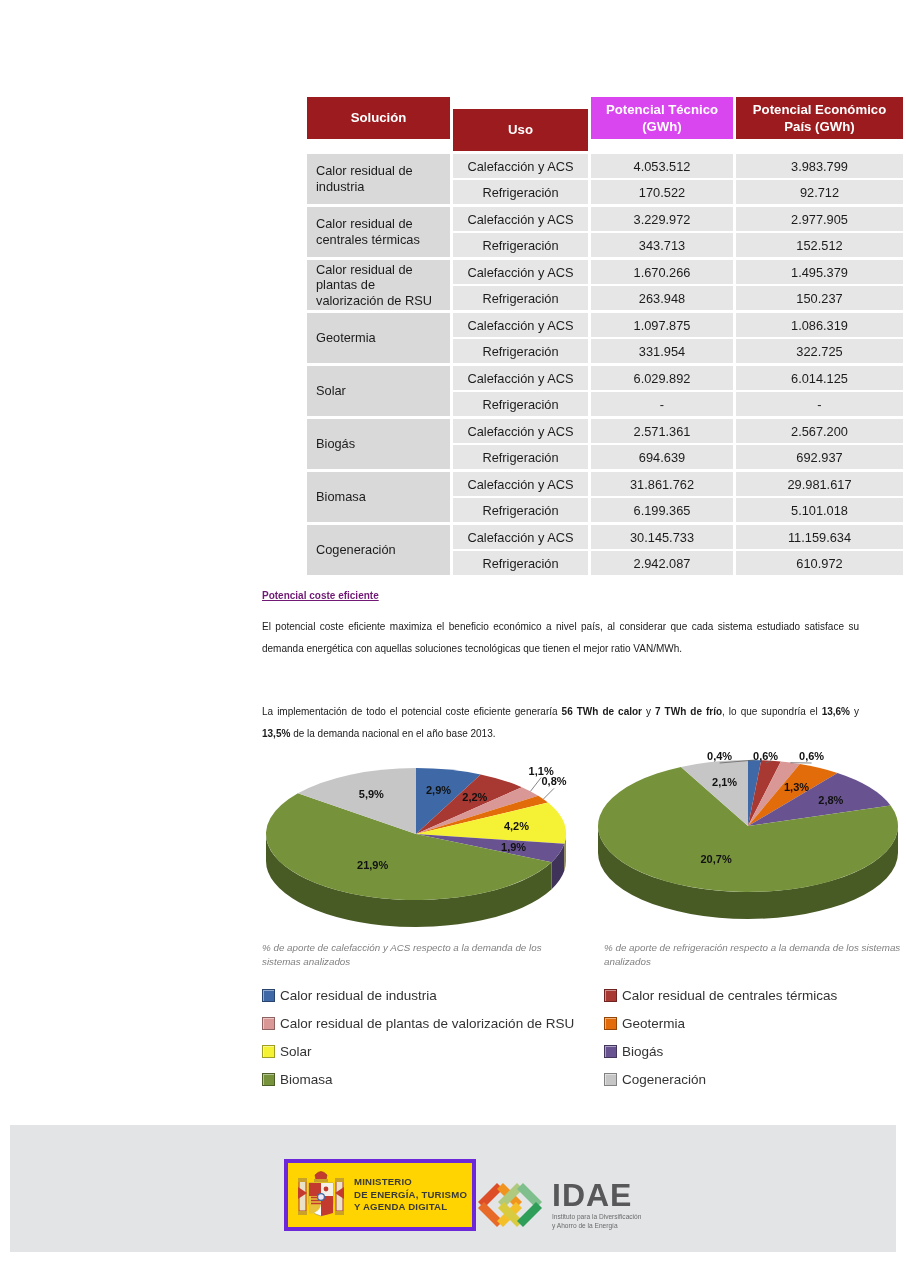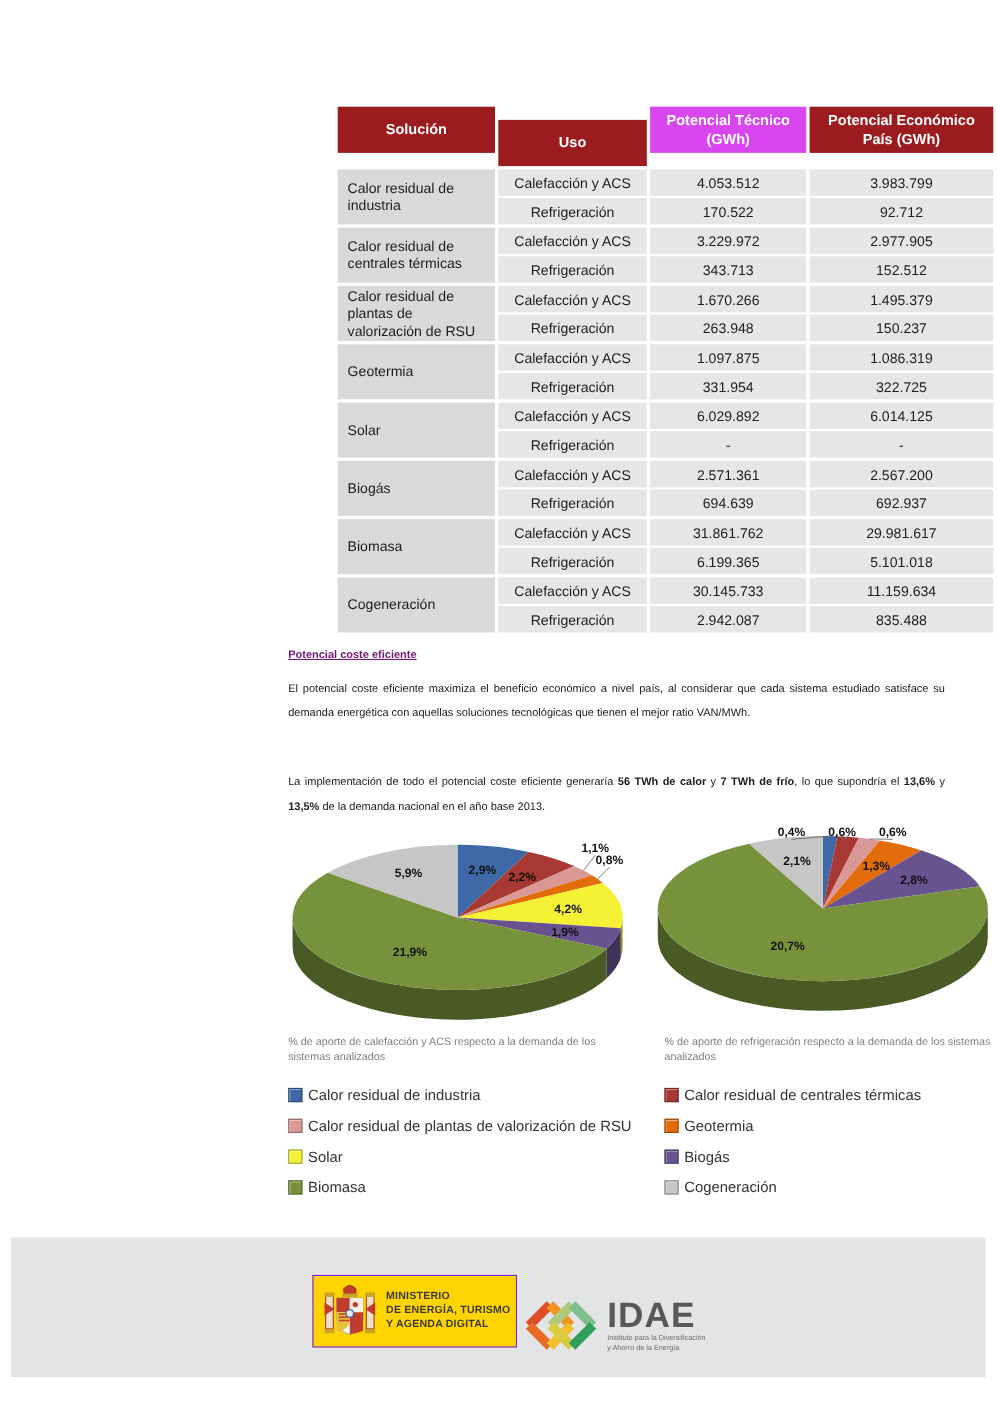--- a/index.html
+++ b/index.html
@@ -28,37 +28,37 @@
   #para1{top:616px;}
   #para2{top:701px;}
 
   
   .pie-wrap{position:absolute;width:322px;height:190px;}
   #pie-left{left:256px;top:758px;}
   #pie-right{left:588px;top:750px;}
   .pie-wrap svg{overflow:visible;}
   .plabel{font-family:"Liberation Sans",sans-serif;font-size:11px;font-weight:bold;fill:#111;}
 
-  .caption{position:absolute;top:941px;width:300px;font-size:9.8px;
+  .caption{position:absolute;top:941px;width:300px;font-size:9.8px;font-style:italic;
            color:#7F7F7F;line-height:1.4;}
   #caption-left{left:262px;}
   #caption-right{left:604px;}
 
   
   .legend{position:absolute;left:262px;top:986px;width:640px;display:grid;
           grid-template-columns:342px auto;row-gap:10px;}
   .litem{display:flex;align-items:center;height:18px;}
   .lswatch{width:11px;height:11px;margin-right:5px;flex:0 0 11px;
            border:1px solid rgba(0,0,0,.35);box-shadow:inset 1px 1px 0 rgba(255,255,255,.45);}
   .llabel{font-size:13.5px;color:#333;white-space:nowrap;}
 
   
   .footer{position:absolute;left:10px;top:1125px;width:886px;height:127px;background:#E2E4E5;}
   .ministry{position:absolute;left:274px;top:34px;width:184px;height:64px;background:#FFD400;
-            border:1px solid #6d28d9;display:flex;align-items:center;}
+            border:4px solid #6d28d9;display:flex;align-items:center;}
   .ministry svg{margin-left:9px;}
   .ministry-name{margin-left:9px;font-size:9.6px;font-weight:bold;color:#3b3b35;
                  line-height:1.35;white-space:pre-line;letter-spacing:.2px;}
   .idae{position:absolute;left:468px;top:48px;display:flex;align-items:center;}
   .idae-text{margin-left:10px;}
   .idae-name{font-size:32px;font-weight:800;color:#58585A;letter-spacing:1px;line-height:1;}
   .idae-sub{font-size:6.6px;color:#6b6b6b;line-height:1.35;white-space:pre-line;margin-top:2px;}
 </style>
 </head>
 <body>
@@ -138,21 +138,21 @@
           <div class="cell num">6.199.365</div>
           <div class="cell num">5.101.018</div>
         </div>
         <div class="tgroup">
           <div class="cell sol">Cogeneración</div>
           <div class="cell use">Calefacción y ACS</div>
           <div class="cell num">30.145.733</div>
           <div class="cell num">11.159.634</div>
           <div class="cell use">Refrigeración</div>
           <div class="cell num">2.942.087</div>
-          <div class="cell num">835.488</div>
+          <div class="cell num">610.972</div>
         </div>
       </div>
   </div>
 
   <div class="heading">Potencial coste eficiente</div>
   <div class="para" id="para1">El potencial coste eficiente maximiza el beneficio económico a nivel país, al considerar que cada sistema estudiado satisface su demanda energética con aquellas soluciones tecnológicas que tienen el mejor ratio VAN/MWh.</div>
   <div class="para" id="para2"><span>La implementación de todo el potencial coste eficiente generaría </span><b>56 TWh de calor</b><span> y </span><b>7 TWh de frío</b><span>, lo que supondría el </span><b>13,6%</b><span> y </span><b>13,5%</b><span> de la demanda nacional en el año base 2013.</span></div>
 
   <div class="pie-wrap" id="pie-left">
     <svg id="svg-pie-0" width="322" height="190" viewBox="0 0 322 190">

